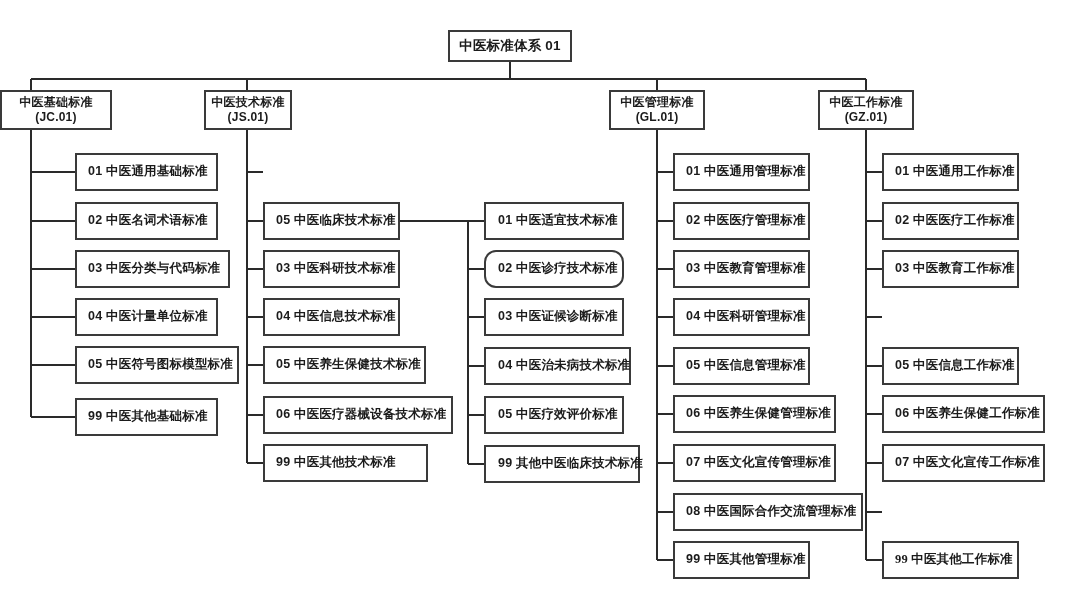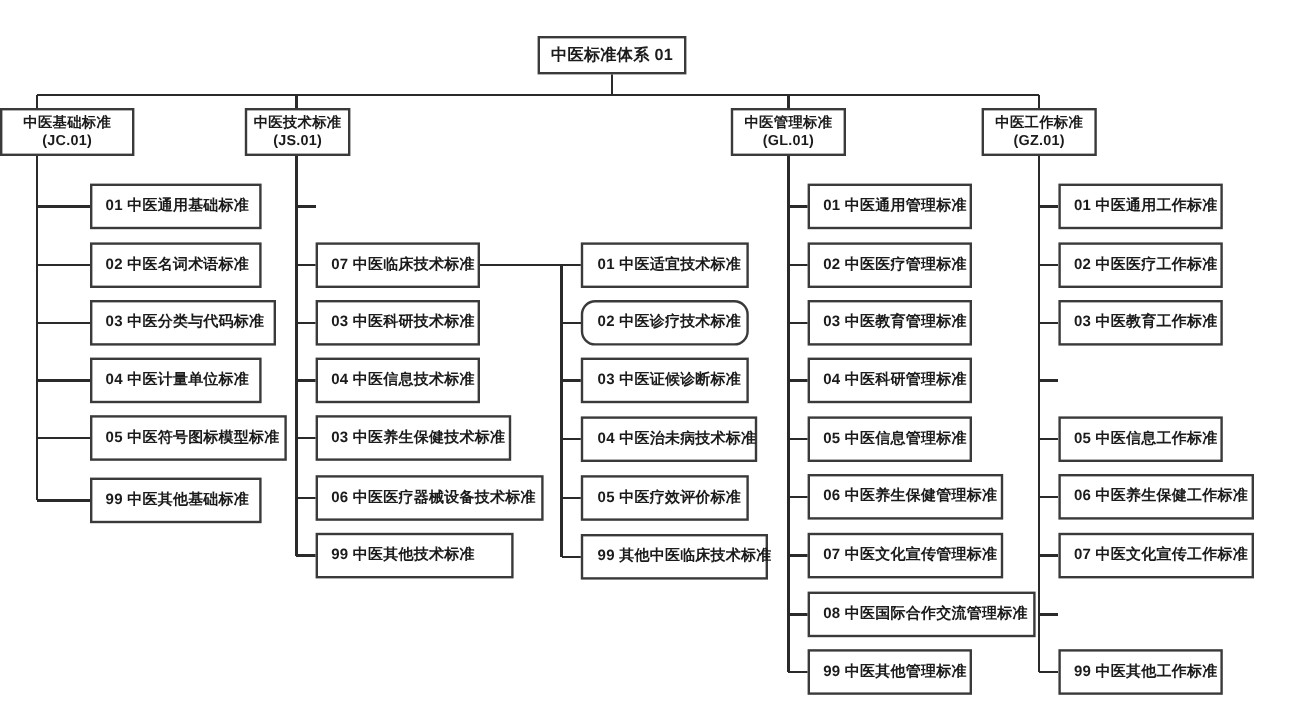--- a/index.html
+++ b/index.html
@@ -165,30 +165,30 @@
     <span>04 中医计量单位标准</span>
   </div>
   <div class="node leaf" style="left:75px; top:346px; width:164px; height:38px;">
     <span>05 中医符号图标模型标准</span>
   </div>
   <div class="node leaf" style="left:75px; top:398px; width:143px; height:38px;">
     <span>99 中医其他基础标准</span>
   </div>
 
   <div class="node leaf" style="left:263px; top:202px; width:137px; height:38px;">
-    <span>07 中医临床技术标准</span>
+    <span>05 中医临床技术标准</span>
   </div>
   <div class="node leaf" style="left:263px; top:250px; width:137px; height:38px;">
     <span>03 中医科研技术标准</span>
   </div>
   <div class="node leaf" style="left:263px; top:298px; width:137px; height:38px;">
     <span>04 中医信息技术标准</span>
   </div>
   <div class="node leaf" style="left:263px; top:346px; width:163px; height:38px;">
-    <span>03 中医养生保健技术标准</span>
+    <span>05 中医养生保健技术标准</span>
   </div>
   <div class="node leaf" style="left:263px; top:396px; width:190px; height:38px;">
     <span>06 中医医疗器械设备技术标准</span>
   </div>
   <div class="node leaf" style="left:263px; top:444px; width:165px; height:38px;">
     <span>99 中医其他技术标准</span>
   </div>
 
   <div class="node leaf subleaf" style="left:484px; top:202px; width:140px; height:38px;">
     <span>01 中医适宜技术标准</span>
@@ -248,17 +248,17 @@
   </div>
   <div class="node leaf" style="left:882px; top:347px; width:137px; height:38px;">
     <span>05 中医信息工作标准</span>
   </div>
   <div class="node leaf" style="left:882px; top:395px; width:163px; height:38px;">
     <span>06 中医养生保健工作标准</span>
   </div>
   <div class="node leaf" style="left:882px; top:444px; width:163px; height:38px;">
     <span>07 中医文化宣传工作标准</span>
   </div>
-  <div class="node leaf" style="left:882px; top:541px; width:137px; height:38px;">
+  <div class="node leaf" style="left:882px; top:541px; width:137px; height:38px;font-family:Liberation Serif, serif;">
     <span>99 中医其他工作标准</span>
   </div>
 
 </div>
 
 </body></html>

